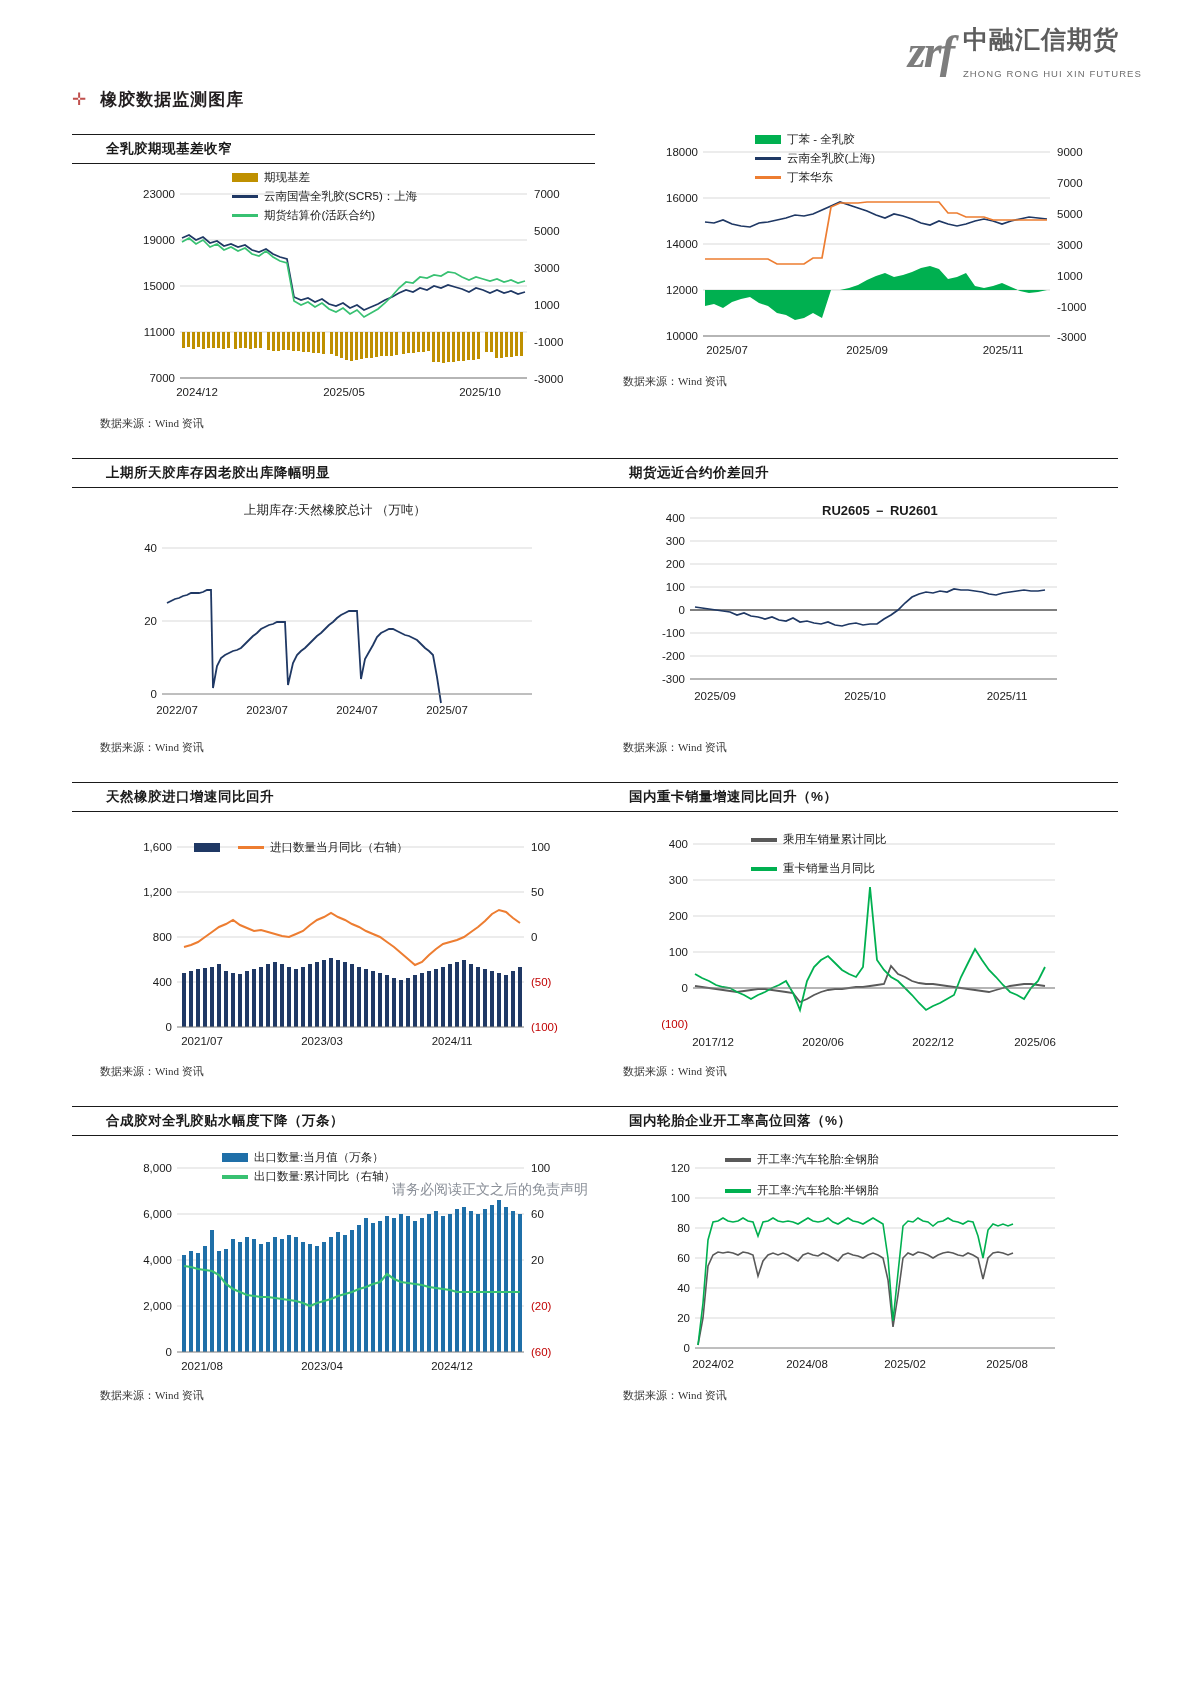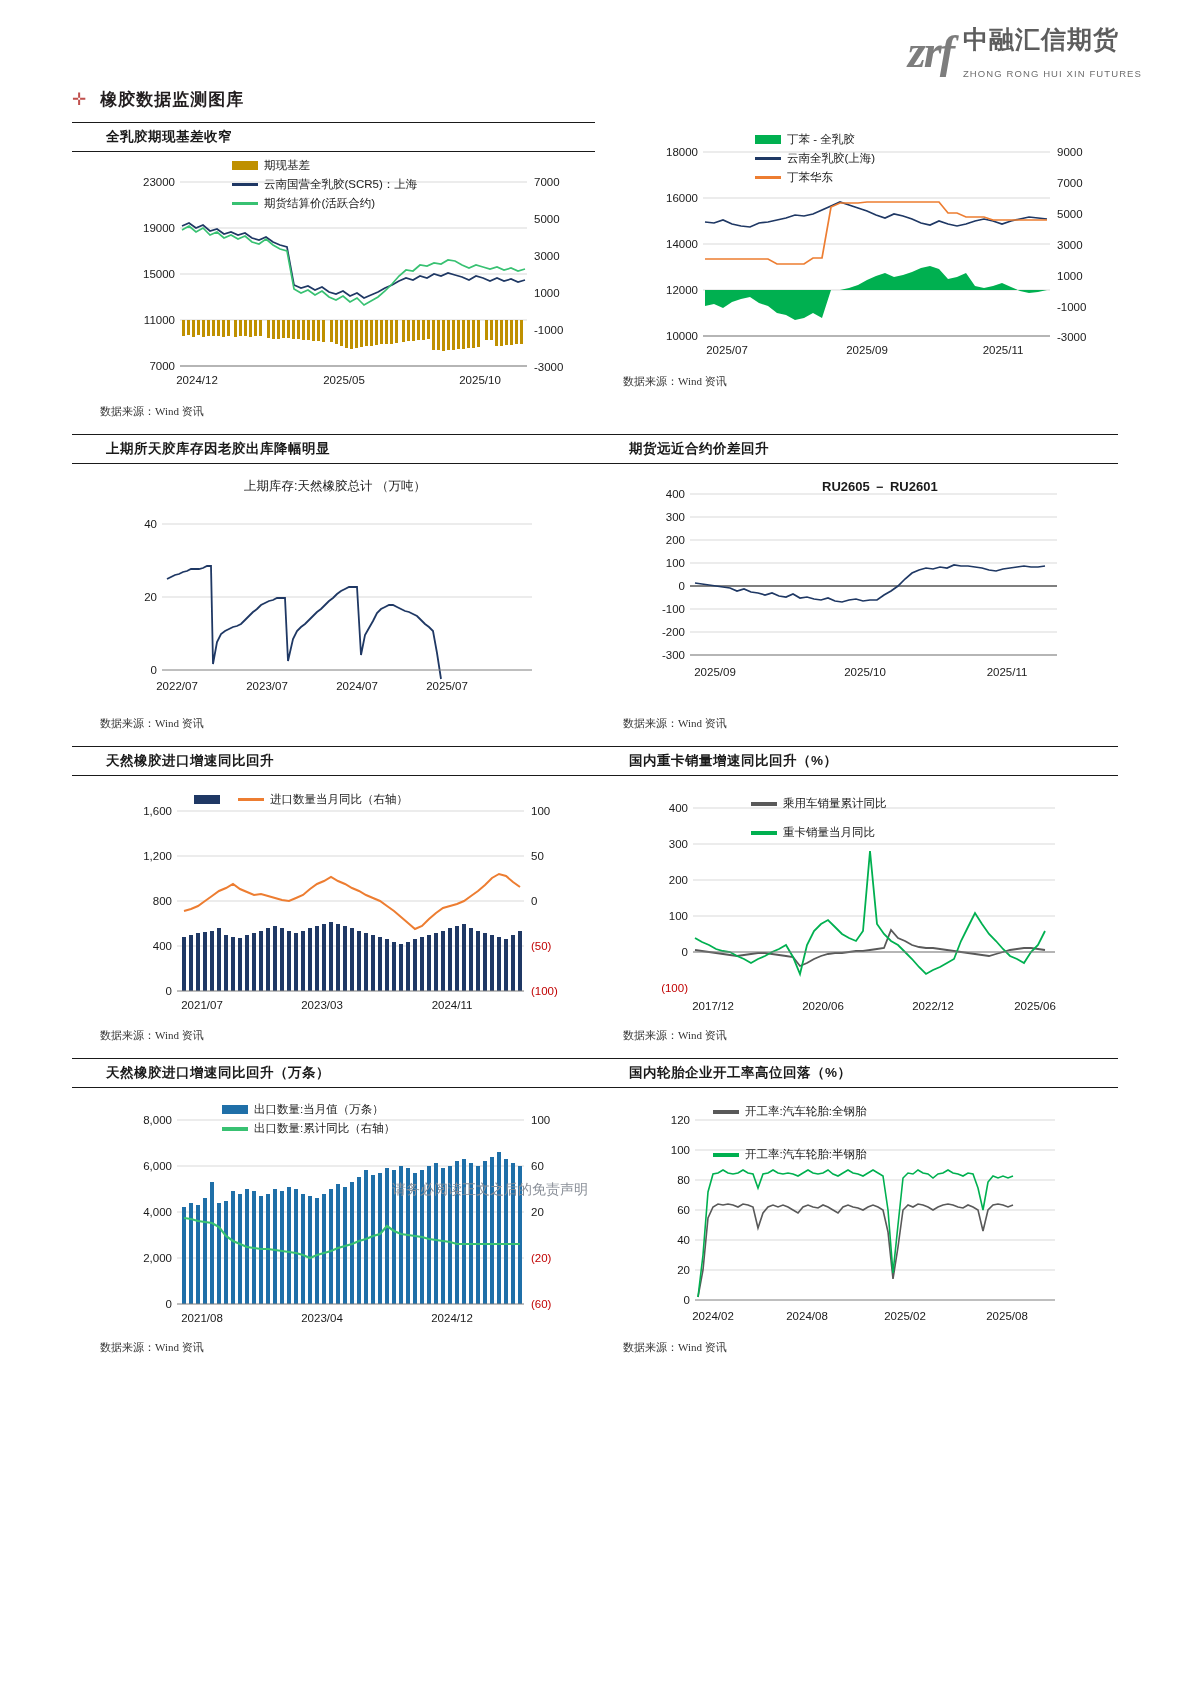--- a/index.html
+++ b/index.html
@@ -45,37 +45,38 @@
     grid-template-columns: 523px 523px;
     grid-auto-rows: auto;
   }
   .block { padding: 0 0 14px 0; }
   .block-head {
     border-top: 1.6px solid #1a1a1a;
     border-bottom: 1.6px solid #1a1a1a;
     padding: 5px 0 5px 34px;
     font-size: 13.5px; font-weight: bold; color: #1a1a1a;
     letter-spacing: .5px;
+    margin-top: 12px;
   }
   .block-body { position: relative; height: 268px; }
   .source {
     font-family: "Liberation Serif", serif;
     font-size: 11px; color: #333; padding-left: 28px;
   }
 
   
   .chart { position: relative; width: 100%; height: 252px; }
   svg { display: block; }
 
   .legend {
     position: absolute;
     display: flex; flex-direction: column; gap: 4px;
     font-size: 11.5px; color: #1a1a1a;
   }
-  .legend.row { flex-direction: row; gap: 12px; align-items: center; }
+  .legend.row { flex-direction: row; gap: 12px; align-items: center; margin-top: 12px; }
   .lg-item { display: flex; align-items: center; gap: 6px; white-space: nowrap; }
   .swatch { width: 26px; height: 9px; display: inline-block; }
   .swatch.line { height: 3px; }
   .chart-label {
     position: absolute; font-size: 12.5px; color: #1a1a1a; white-space: nowrap; margin-left: 32px;
   }
   .chart-label.b { font-weight: bold; font-size: 13px; }
 
   .footer-note {
     position: absolute;
@@ -501,21 +502,21 @@
               <span class="swatch line" style="background:#00b050;height:4px;"></span>
               <span>重卡销量当月同比</span>
             </div>
           </div>
         </div>
         <div class="source">数据来源：Wind 资讯</div>
       </div>
     </div>
 
     <div class="block">
-      <div class="block-head">天然橡胶进口增速同比回升（万条）</div>
+      <div class="block-head">合成胶对全乳胶贴水幅度下降（万条）</div>
       <div class="block-body">
         <div class="chart">
           <svg width="523" height="252" viewBox="0 0 523 252">
             <g stroke="#d9d9d9" stroke-width="1">
               <line x1="105" y1="32" x2="452" y2="32"></line>
               <line x1="105" y1="78" x2="452" y2="78"></line>
               <line x1="105" y1="124" x2="452" y2="124"></line>
               <line x1="105" y1="170" x2="452" y2="170"></line>
             </g>
             <g fill="#1f6fa8">
@@ -631,21 +632,21 @@
                 <text x="95" y="186">20</text>
               <text x="95" y="216">0</text>
             </g>
             <g font-family="Liberation Sans" font-size="11.5" fill="#1a1a1a" text-anchor="middle">
               <text x="118" y="232">2024/02</text>
                 <text x="212" y="232">2024/08</text>
               <text x="310" y="232">2025/02</text>
                 <text x="412" y="232">2025/08</text>
             </g>
           </svg>
-          <div class="legend" style="top:16px; left:118px; gap:28px;">
+          <div class="legend" style="top:16px; left:130px; gap:16px;">
             <div class="lg-item">
               <span class="swatch line" style="background:#595959;height:4px;"></span>
               <span>开工率:汽车轮胎:全钢胎</span>
             </div>
             <div class="lg-item">
               <span class="swatch line" style="background:#00b050;height:4px;"></span>
               <span>开工率:汽车轮胎:半钢胎</span>
             </div>
           </div>
         </div>

